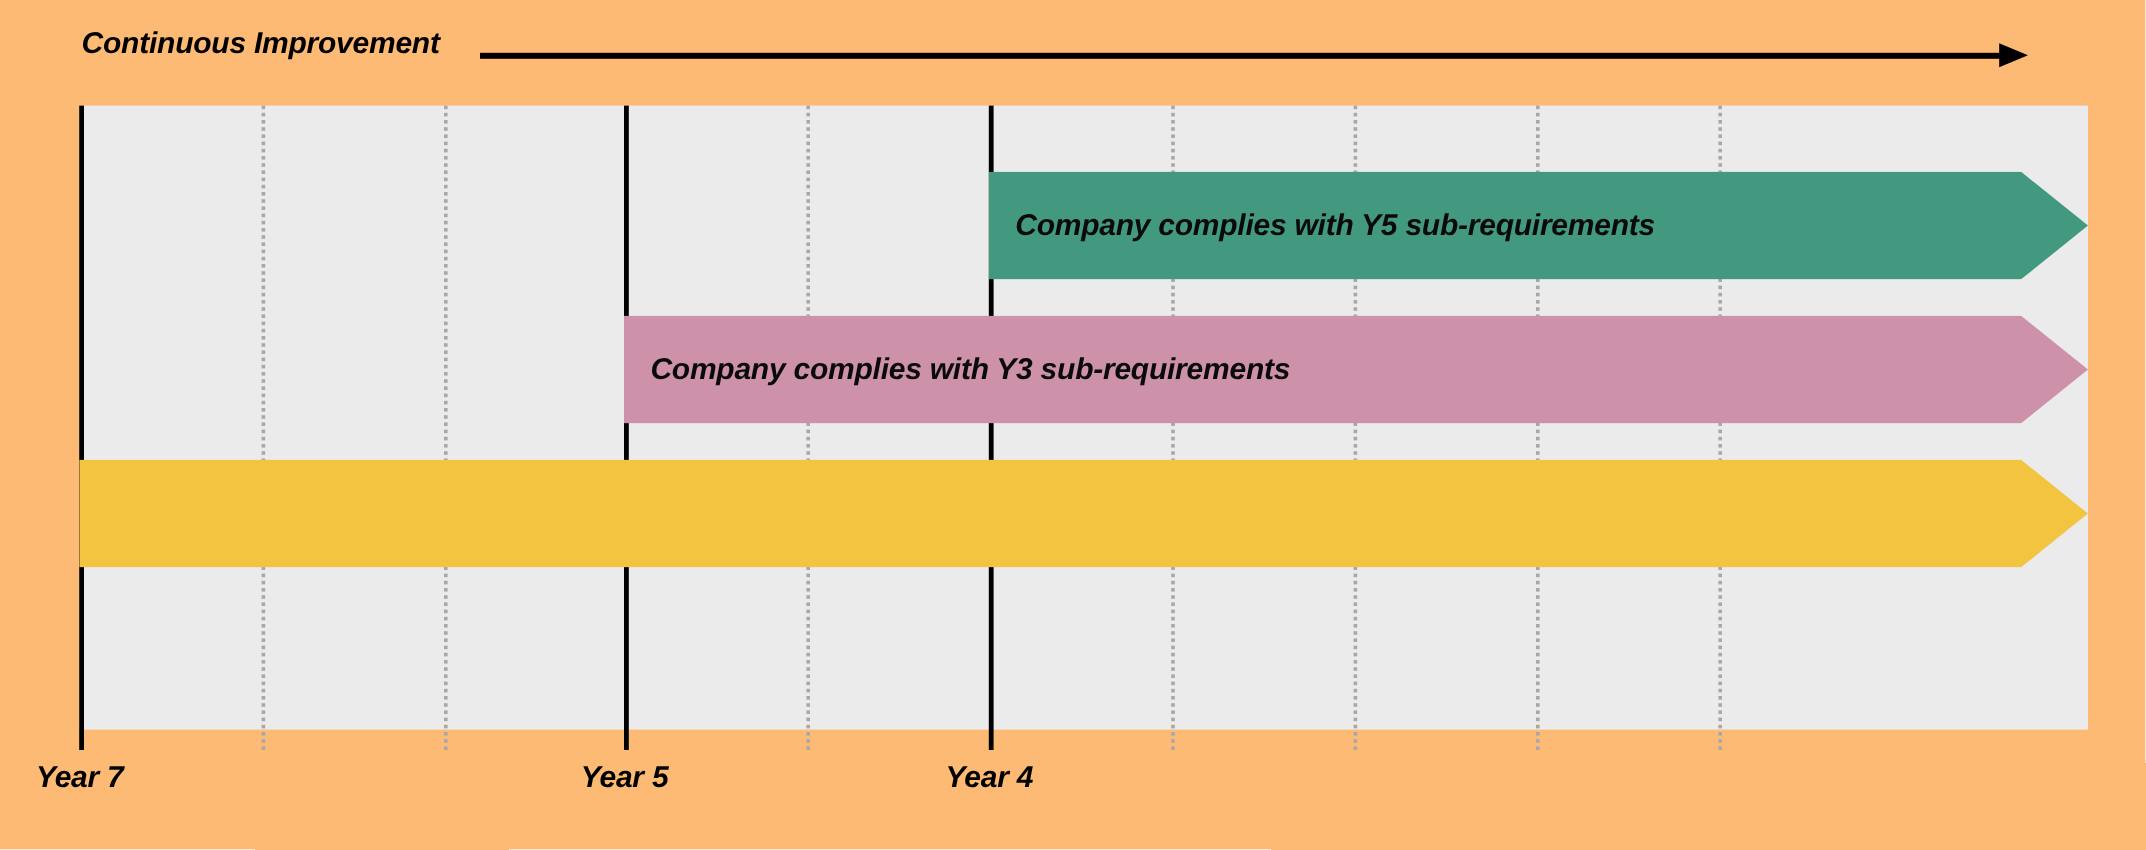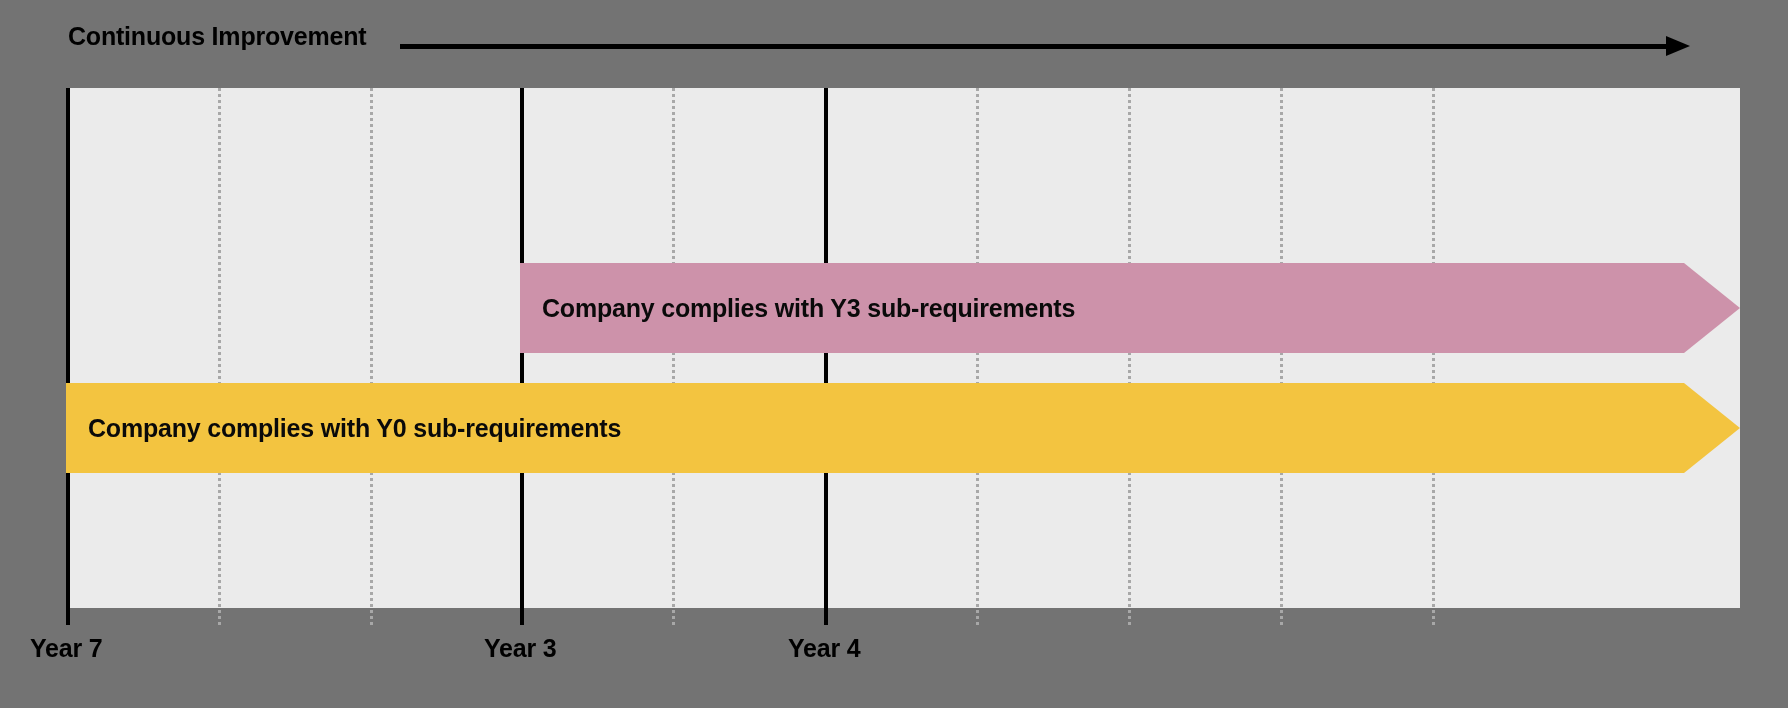--- a/index.html
+++ b/index.html
@@ -8,22 +8,23 @@
     padding: 0;
     background: #ffffff;
   }
   body {
     font-family: "Liberation Sans", sans-serif;
   }
   #canvas {
     position: relative;
     width: 1788px;
     height: 708px;
-    background: #737373;
+    background: #fdba74;
     overflow: hidden;
+    font-style: italic;
   }
 
   
   .header-row {
     position: absolute;
     left: 0;
     top: 22px;
     width: 1788px;
     height: 46px;
   }
@@ -144,28 +145,31 @@
   <div class="gridline" style="left:218px;"></div>
   <div class="gridline" style="left:370px;"></div>
   <div class="gridline solid" style="left:520px;"></div>
   <div class="gridline" style="left:672px;"></div>
   <div class="gridline solid" style="left:824px;"></div>
   <div class="gridline" style="left:976px;"></div>
   <div class="gridline" style="left:1128px;"></div>
   <div class="gridline" style="left:1280px;"></div>
   <div class="gridline" style="left:1432px;"></div>
 
+  <div class="bar" style="left:824px; top:143px; width:916px;">
+    <div class="bar-body" style="width:916px; background:#42997f;"></div>
+    <div class="bar-label" style="margin-left:22px;">Company complies with Y5 sub-requirements</div>
+  </div>
 
   <div class="bar" style="left:520px; top:263px; width:1412px;">
     <div class="bar-body" style="width:1220px; background:#cd92aa;"></div>
     <div class="bar-label" style="margin-left:22px;">Company complies with Y3 sub-requirements</div>
   </div>
 
   <div class="bar" style="left:66px; top:383px; width:1674px;">
     <div class="bar-body" style="width:1674px; background:#f3c440;"></div>
-    <div class="bar-label" style="margin-left:22px;">Company complies with Y0 sub-requirements</div>
   </div>
 
   <div class="tick-label" style="left:30px;">Year 7</div>
-  <div class="tick-label" style="left:484px;">Year 3</div>
+  <div class="tick-label" style="left:484px;">Year 5</div>
   <div class="tick-label" style="left:788px;">Year 4</div>
 
 </div>
 
 </body></html>

